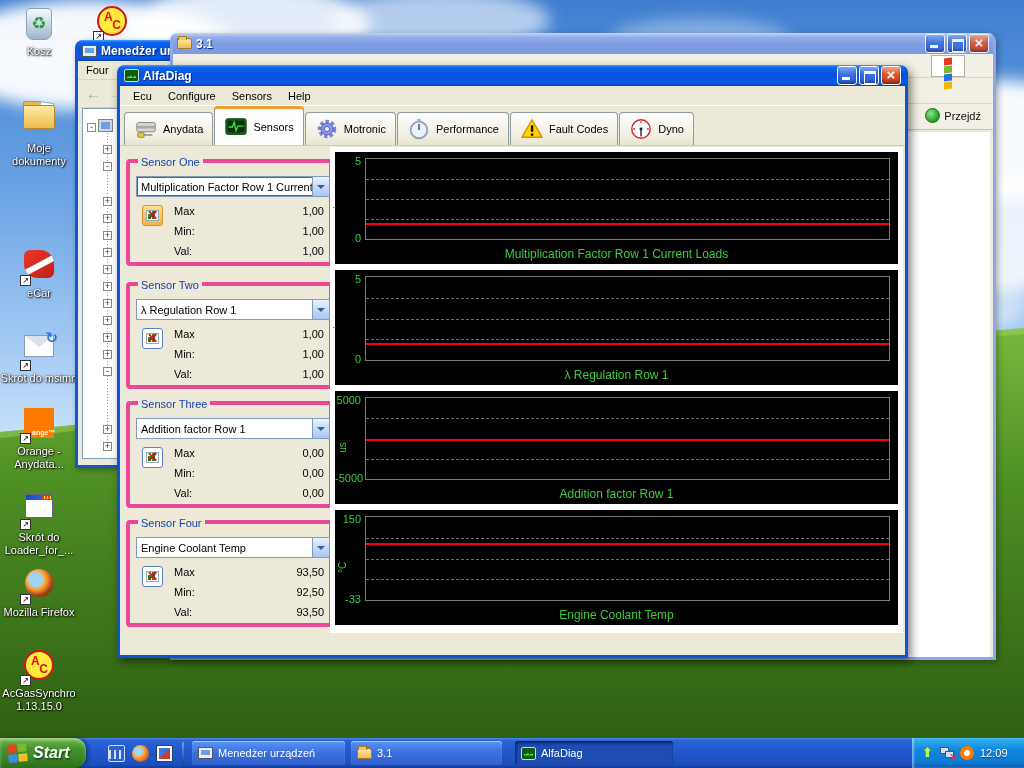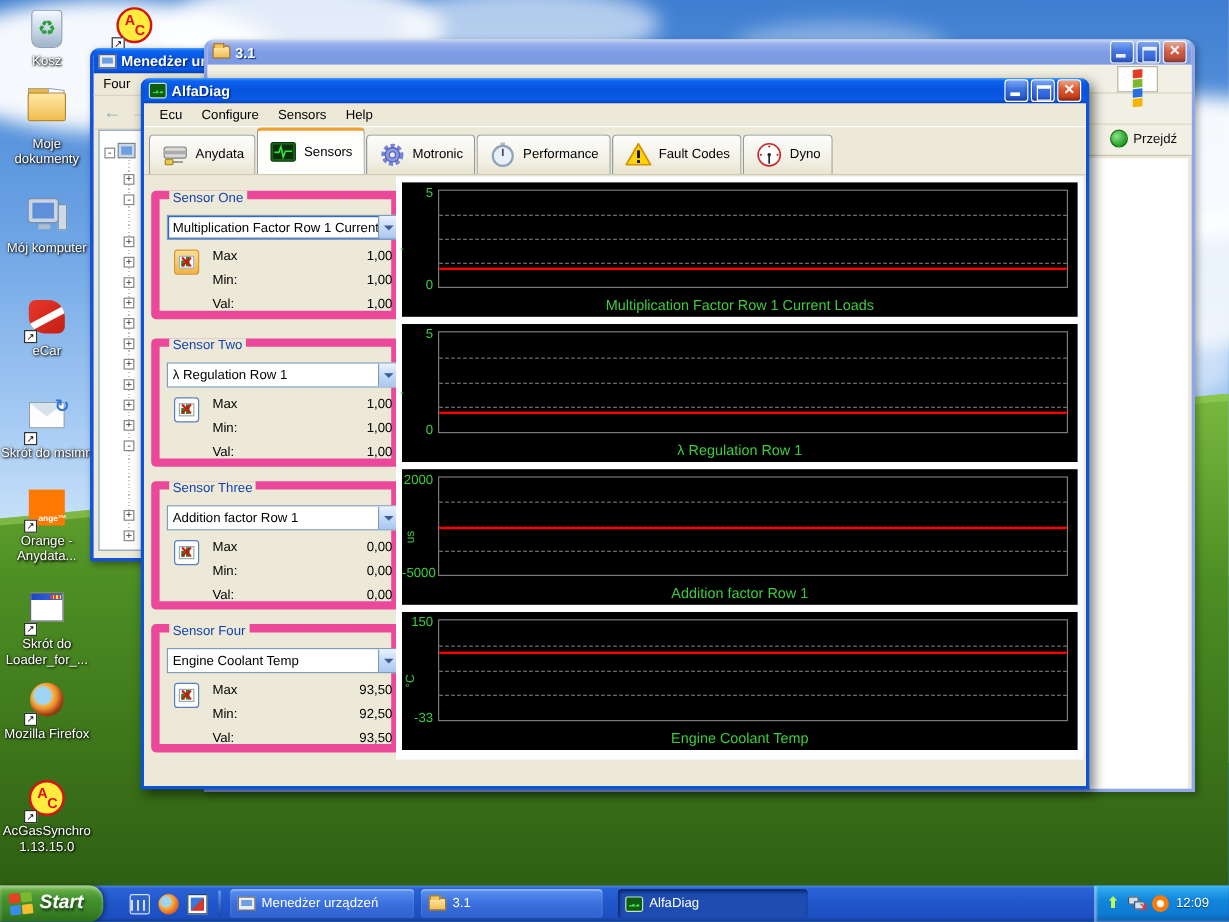--- a/index.html
+++ b/index.html
@@ -86,21 +86,21 @@
   .adicon:before{content:"";position:absolute;left:2px;top:5px;width:9px;height:3px;background:#45ee45;clip-path:polygon(0 60%,30% 60%,45% 0,60% 100%,75% 40%,100% 40%,100% 100%,0 100%);}
   #ad-menu{height:20px;display:flex;align-items:center;gap:2px;padding-left:6px;border-bottom:1px solid #fff;}
   #ad-menu .mi{padding:2px 7px;}
   #tabbar{height:40px;position:relative;display:flex;align-items:flex-end;padding-left:4px;border-bottom:1px solid #cfccb8;}
   .tab{height:33px;display:flex;align-items:center;gap:5px;padding:0 9px;margin-right:1px;
     border:1px solid #919b9c;border-bottom:none;border-radius:4px 4px 0 0;
     background:linear-gradient(180deg,#fdfdfc,#f1efe2 70%,#e8e4d0);}
   .tab svg{width:24px;height:24px;}
   .tab.active{height:39px;background:#fefefd;border-top:3px solid #f0a030;position:relative;z-index:2;}
   
-  .gbox{position:absolute;left:6px;width:207px;height:107px;border:7px solid #ec4899;border-radius:4px;}
+  .gbox{position:absolute;left:6px;width:207px;height:107px;border:4px solid #ec4899;border-radius:4px;}
   .gbox .cap{position:absolute;left:8px;top:-7px;background:#ece9d8;padding:0 3px;color:#1441ad;}
   .combo{position:absolute;left:6px;top:13px;width:194px;height:21px;background:#fff;border:1px solid #7f9db9;
     display:flex;align-items:center;overflow:hidden;}
   .combo .ctext{flex:1;padding-left:4px;white-space:nowrap;overflow:hidden;}
   .combo .carr{width:17px;height:100%;border-left:1px solid #7f9db9;position:relative;
     background:linear-gradient(180deg,#eaf2fd,#cadcf6 45%,#a9c7f2);}
   .combo .carr:before{content:"";position:absolute;left:4px;top:8px;border-left:4px solid transparent;border-right:4px solid transparent;border-top:4px solid #3a5e9c;}
   .xbtn{position:absolute;left:12px;top:42px;width:21px;height:21px;border:1px solid #5a80c0;border-radius:3px;background:#fff;}
   .xbtn.hot{background:linear-gradient(180deg,#ffdf90,#f6b244);border-color:#d8942a;}
   .xbtn .mini{position:absolute;left:3px;top:4px;width:13px;height:11px;background:#fff;border:1px solid #9ab;}
@@ -194,39 +194,29 @@
     <path d="M0,432 C180,416 360,392 540,374 C720,356 880,342 1024,328 L1024,768 L0,768 Z" fill="url(#grass)"></path>
     <path d="M0,432 C180,416 360,392 540,374 C720,356 880,342 1024,328 l0,6 C880,348 720,362 540,380 C360,398 180,422 0,438 Z" fill="#9ed45e" opacity="0.5"></path>
   </svg>
 
   <div class="dicon" style="top:8px">
     <div class="ig">
         <div class="ic-kosz">♻</div>
       </div>
     <div class="lbl">Kosz</div>
   </div>
-  <div class="dicon" style="top:72px">
+  <div class="dicon" style="top:100px">
     <div class="ig">
         <div class="ic-fold">
           <div class="tab"></div>
           <div class="paper"></div>
           <div class="bodyf"></div>
         </div>
       </div>
     <div class="lbl">Moje dokumenty</div>
-  </div>
-  <div class="dicon" style="top:164px">
-    <div class="ig">
-        <div class="ic-comp">
-          <div class="twr"></div>
-          <div class="mon"></div>
-          <div class="std"></div>
-        </div>
-      </div>
-    <div class="lbl">Mój komputer</div>
   </div>
   <div class="dicon" style="top:247px">
     <div class="ig">
         <div class="ic-ecar"></div>
         <span class="scb">↗</span>
       </div>
     <div class="lbl">eCar</div>
   </div>
   <div class="dicon" style="top:330px">
     <div class="ig">
@@ -545,21 +535,21 @@
         <span class="ymin">0</span>
         <div class="plot">
           <div class="gl" style="top:25%"></div>
             <div class="gl" style="top:50%"></div>
             <div class="gl" style="top:75%"></div>
           <div class="rline" style="top:80%"></div>
         </div>
         <div class="ctitle">λ Regulation Row 1</div>
       </div>
       <div class="cbox" style="top:244px;height:113px">
-        <span class="ymax">2000</span>
+        <span class="ymax">5000</span>
         <span class="yunit">us</span>
         <span class="ymin">-5000</span>
         <div class="plot">
           <div class="gl" style="top:25%"></div>
             <div class="gl" style="top:50%"></div>
             <div class="gl" style="top:75%"></div>
           <div class="rline" style="top:50%"></div>
         </div>
         <div class="ctitle">Addition factor Row 1</div>
       </div>

